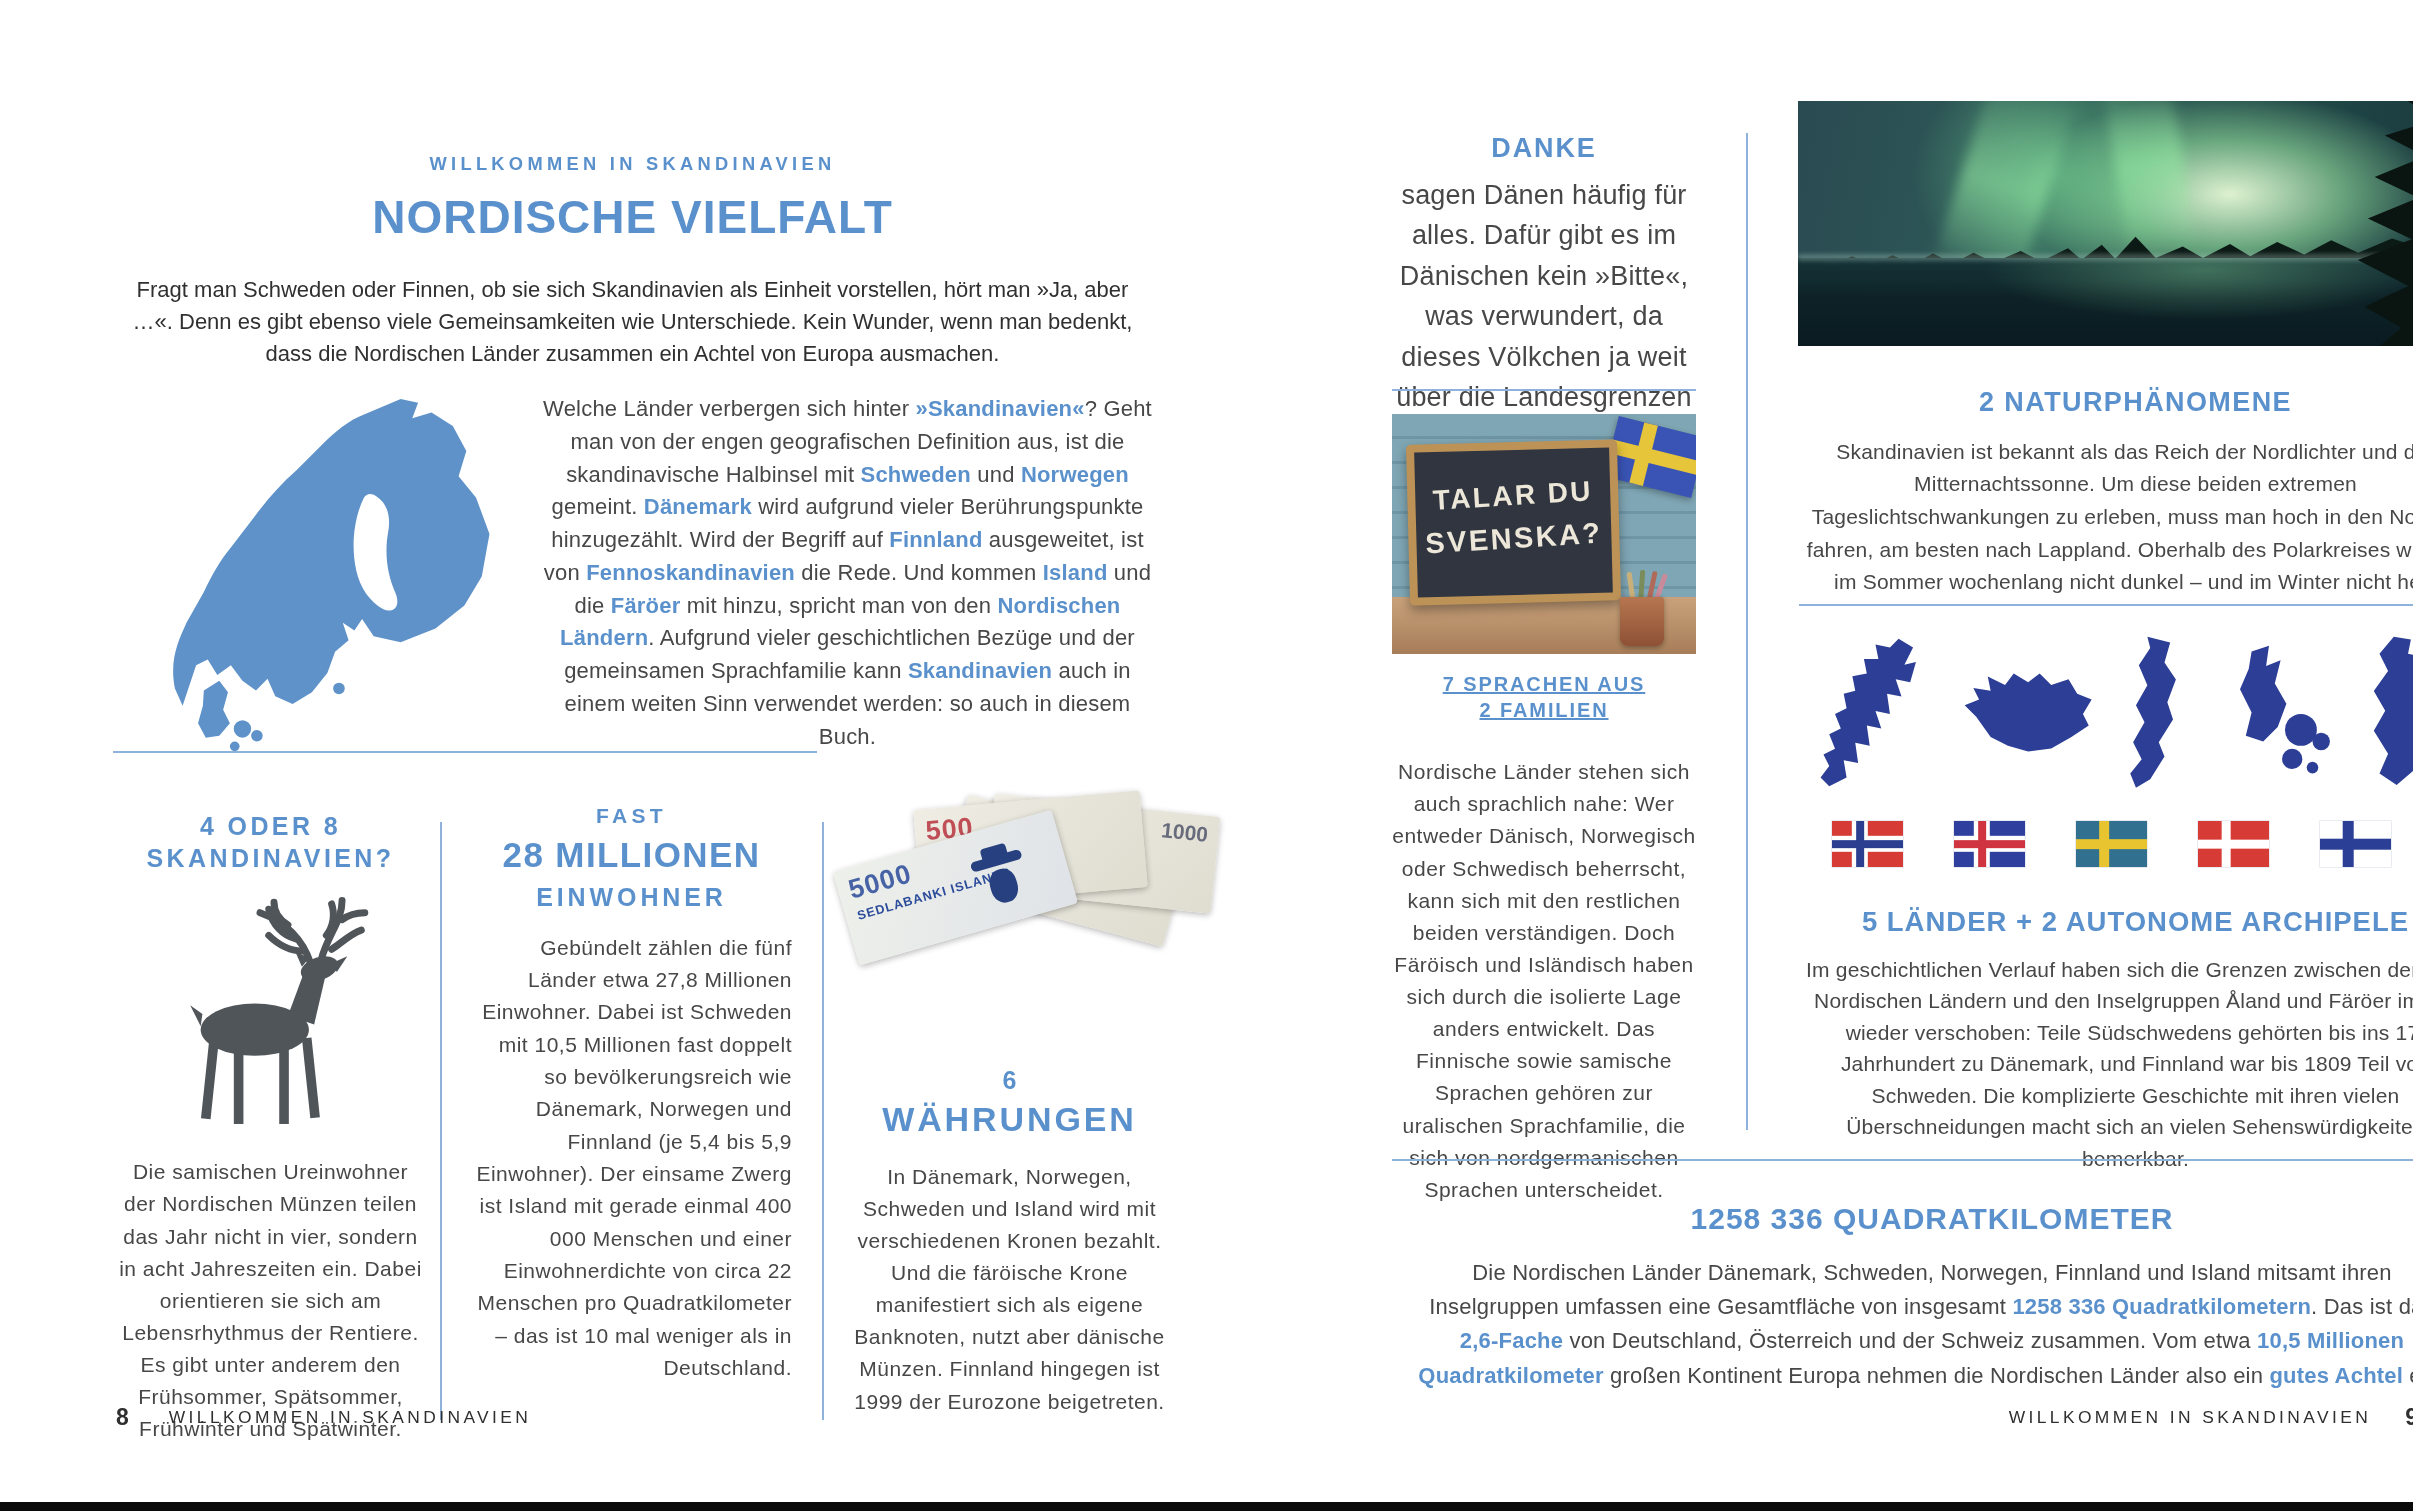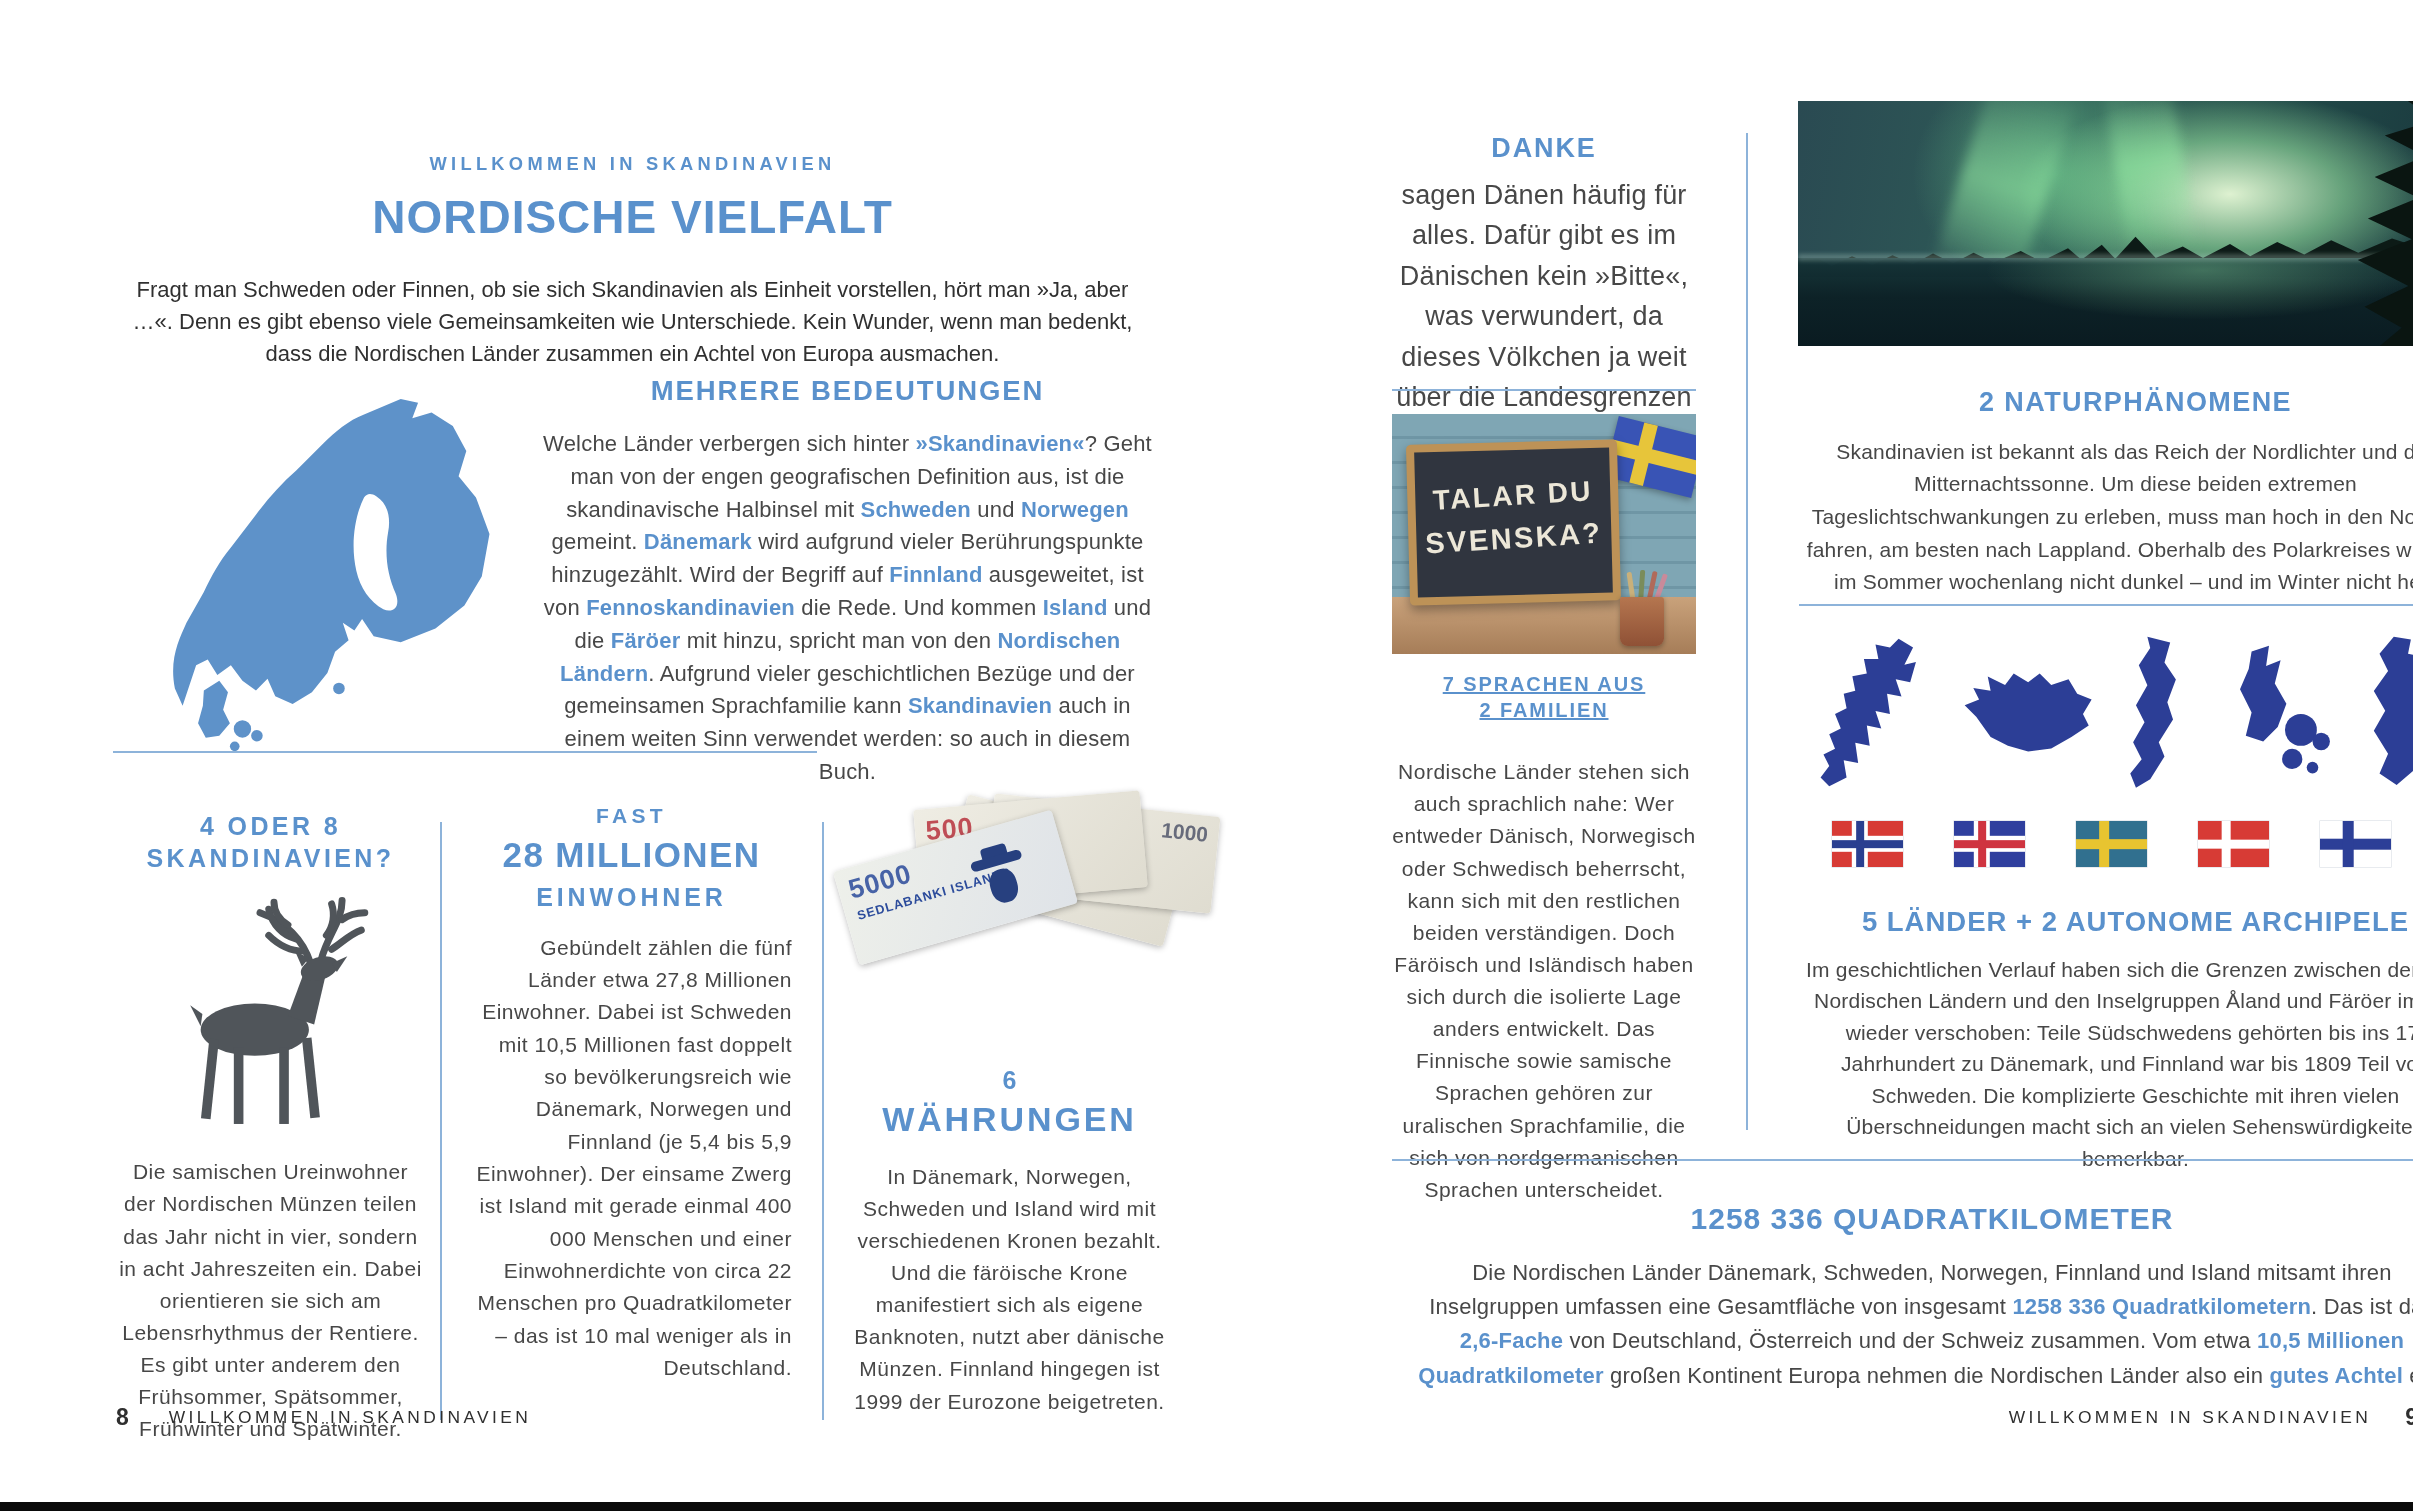--- a/index.html
+++ b/index.html
@@ -162,21 +162,20 @@
         C286,212 283,190 287,168 C290,152 286,138 275,131 C269,127 265,128 262,132 Z"></path>
       <path fill="#5e92c9" d="M96,332 L112,322 L121,334 L116,352 L123,366 L112,379 L98,381 L90,366 L95,348 Z"></path>
       <circle fill="#5e92c9" cx="136" cy="372" r="9"></circle>
       <circle fill="#5e92c9" cx="151" cy="379" r="6"></circle>
       <circle fill="#5e92c9" cx="128" cy="390" r="5"></circle>
       <circle fill="#5e92c9" cx="236" cy="330" r="6"></circle>
     </svg>
   </div>
 
   <section id="meanings">
-    <h2 class="h-sec">MEHRERE BEDEUTUNGEN</h2>
     <p class="para"><span>Welche Länder verbergen sich hinter </span><span class="hl">»Skandinavien«</span><span>? Geht man von der engen geografischen Definition aus, ist die skandinavische Halbinsel mit </span><span class="hl">Schweden</span><span> und </span><span class="hl">Norwegen</span><span> gemeint. </span><span class="hl">Dänemark</span><span> wird aufgrund vieler Berührungspunkte hinzugezählt. Wird der Begriff auf </span><span class="hl">Finnland</span><span> ausgeweitet, ist von </span><span class="hl">Fennoskandinavien</span><span> die Rede. Und kommen </span><span class="hl">Island</span><span> und die </span><span class="hl">Färöer</span><span> mit hinzu, spricht man von den </span><span class="hl">Nordischen Ländern</span><span>. Aufgrund vieler geschichtlichen Bezüge und der gemeinsamen Sprachfamilie kann </span><span class="hl">Skandinavien</span><span> auch in einem weiten Sinn verwendet werden: so auch in diesem Buch.</span></p>
   </section>
 
   <div id="rule-left" class="rule"></div>
 
   <section id="col-seasons">
     <h2 class="h-sec"><span>4 ODER 8</span><br>
       <span>SKANDINAVIEN?</span></h2>
     <div class="deer-box">
       <svg viewBox="0 0 260 300" width="227">

